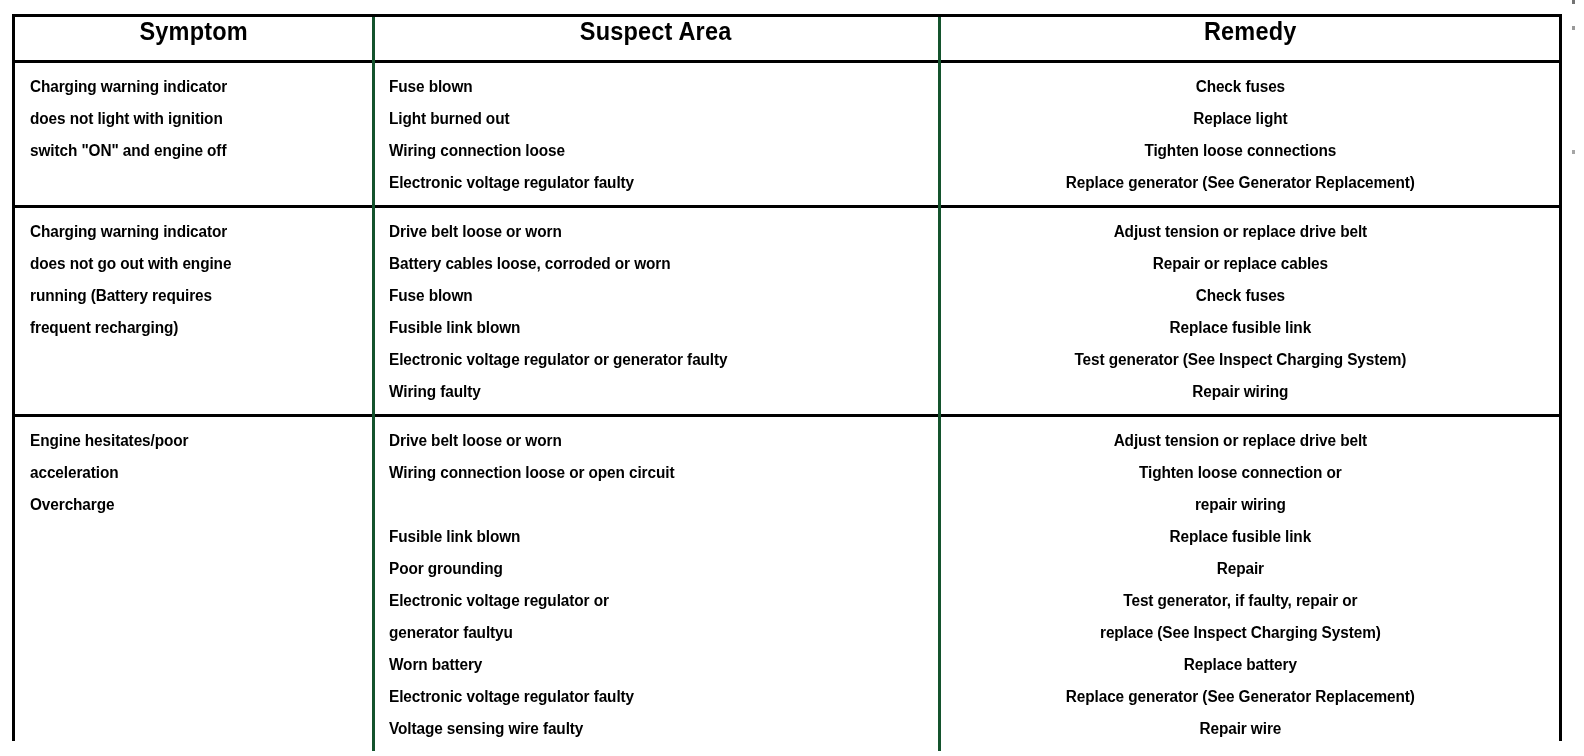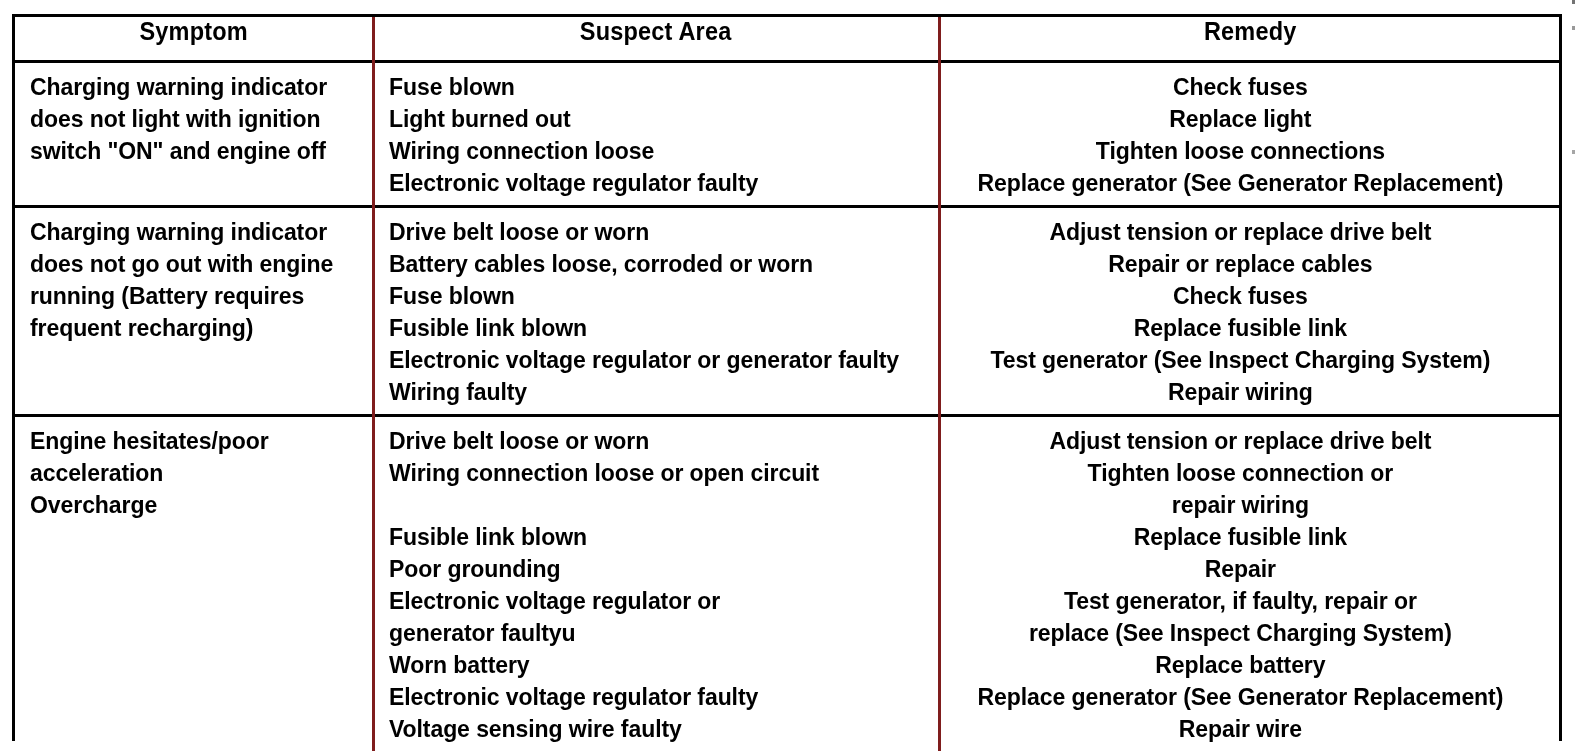--- a/index.html
+++ b/index.html
@@ -40,21 +40,21 @@
     border-collapse: collapse;
     table-layout: fixed;
   }
 
   table.troubleshoot col.c-symptom  { width: 358px; }
   table.troubleshoot col.c-suspect  { width: 566px; }
   table.troubleshoot col.c-remedy   { width: 620px; }
 
   table.troubleshoot th,
   table.troubleshoot td {
-    border-left: 3px solid #7f1d1d;
+    border-left: 3px solid #14532d;
     border-top: 3px solid #000;
     padding: 0;
     vertical-align: top;
     background: #fff;
   }
   table.troubleshoot tr:first-child th { border-top: none; }
   table.troubleshoot th:first-child,
   table.troubleshoot td:first-child { border-left: none; }
 
   
@@ -71,21 +71,21 @@
     font-stretch: semi-condensed;
     transform: scaleX(0.94);
     display: inline-block;
   }
 
   
   .cell {
     padding: 8px 10px 6px 14px;
   }
   .lines {
-    font-size: 24px;
+    font-size: 16px;
     line-height: 32px;
     font-weight: 600;
     white-space: pre;
     letter-spacing: -0.1px;
   }
   .lines .ln {
     display: block;
     height: 32px;
     transform: scaleX(0.96);
     transform-origin: left center;

